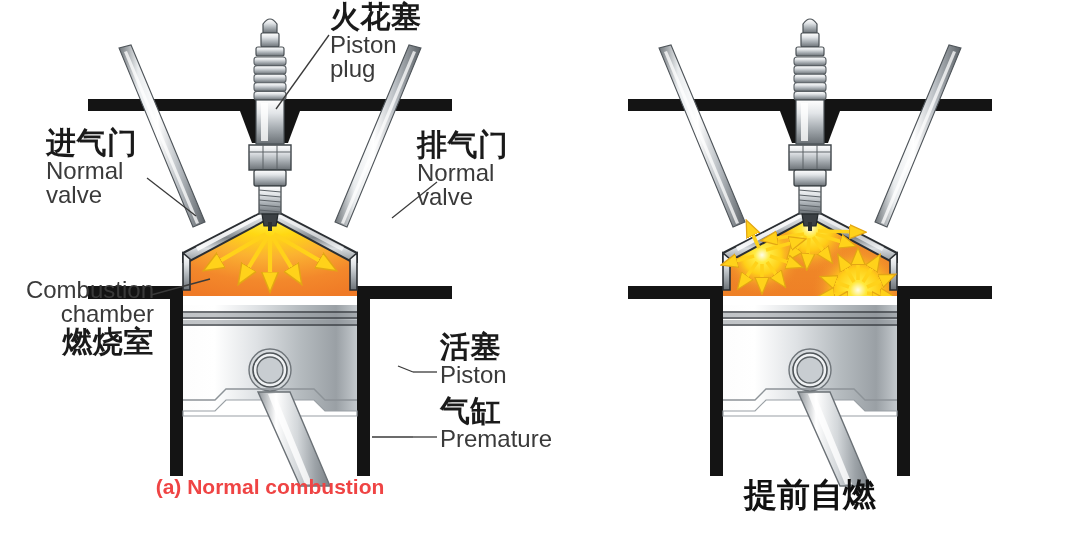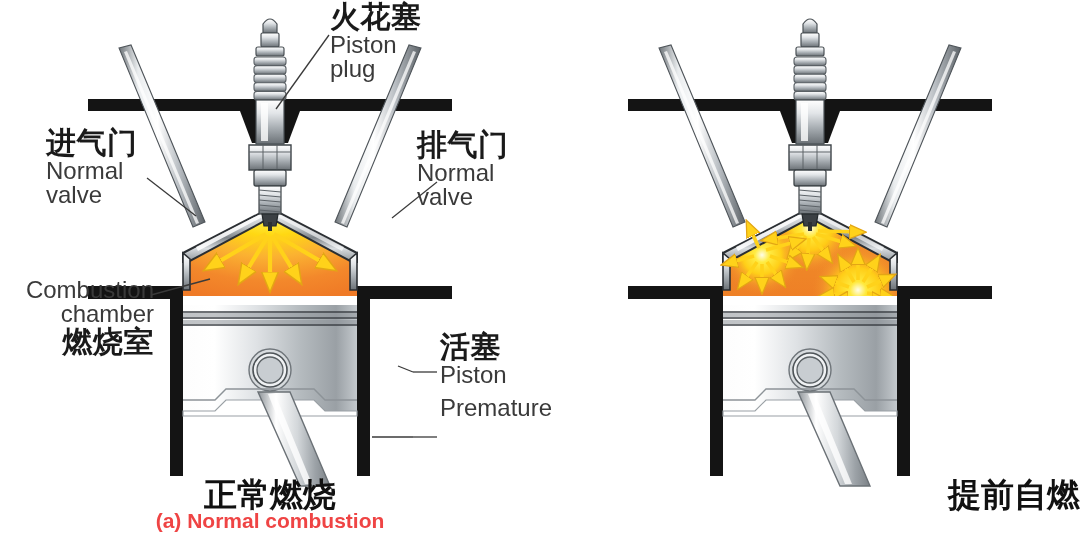--- a/index.html
+++ b/index.html
@@ -38,21 +38,21 @@
 
   
   #spark-plug-label { left:330px; top:2px; }
   #intake-valve-label { left:46px; top:128px; }
   #exhaust-valve-label { left:417px; top:130px; }
   #combustion-chamber-label { left:4px; top:278px; width:150px; }
   #piston-label { left:440px; top:332px; }
   #cylinder-label { left:440px; top:396px; }
   #caption-a { left:0px; top:478px; width:540px; text-align:center; }
   #caption-a .cap-en { display:block; margin-top:-2px; }
-  #caption-b { left:0px; top:478px; width:540px; text-align:right; }
+  #caption-b { left:0px; top:478px; width:540px; text-align:center; }
   #caption-b .cap-en { display:block; margin-top:-2px; }
 </style>
 </head>
 <body>
 
 <div class="panel" id="panel-a">
 
   <svg class="svg-layer" width="540" height="551" viewBox="0 0 540 551">
     <defs>
       <linearGradient id="a-metalV" x1="0" y1="0" x2="1" y2="0">
@@ -246,25 +246,25 @@
     <div class="en">chamber</div>
     <div class="cn">燃烧室</div>
   </div>
 
   <div class="lbl ta-l" id="piston-label">
     <div class="cn">活塞</div>
     <div class="en">Piston</div>
   </div>
 
   <div class="lbl ta-l" id="cylinder-label">
+    <div class="cn">气缸</div>
     <div class="en">Premature</div>
   </div>
 
   <div class="lbl" id="caption-a">
-    <span class="cap-cn">正常燃烧</span>
     <span class="cap-en">(a) Normal combustion</span>
   </div>
 </div>
 
 <div class="panel" id="panel-b">
 
   <svg class="svg-layer" width="540" height="551" viewBox="0 0 540 551">
     <defs>
       <linearGradient id="b-metalV" x1="0" y1="0" x2="1" y2="0">
         <stop offset="0" stop-color="#6f757a"></stop>

